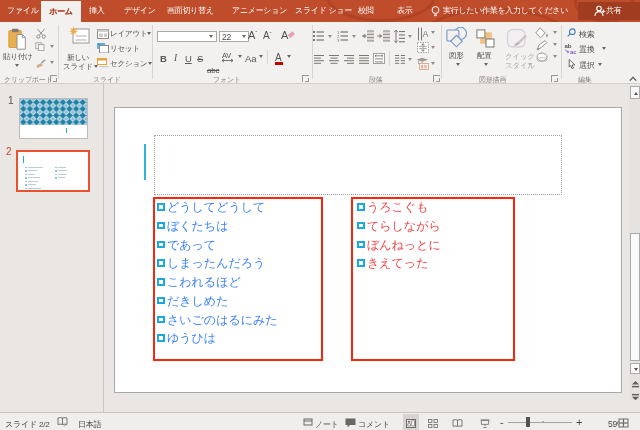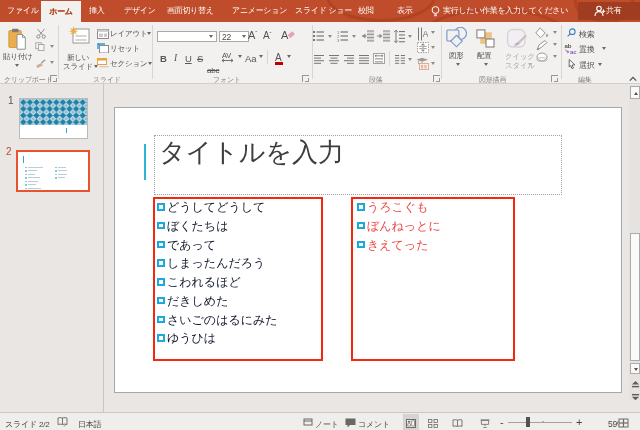--- a/index.html
+++ b/index.html
@@ -425,39 +425,39 @@
         <div class="abs" style="left:39.5px; top:18px; width:9px; height:1px; background:#B9CED6;"></div>
       <div class="abs" style="left:37px; top:21.5px; width:1.5px; height:1.5px; background:#8CC6DB;"></div>
         <div class="abs" style="left:39.5px; top:21.5px; width:9px; height:1px; background:#B9CED6;"></div>
       <div class="abs" style="left:37px; top:25px; width:1.5px; height:1.5px; background:#8CC6DB;"></div>
         <div class="abs" style="left:39.5px; top:25px; width:7px; height:1px; background:#B9CED6;"></div>
     </div>
 
     <div id="slide">
 
       <div class="abs" style="left:39px; top:26.5px; width:408px; height:60px; border:1px dotted #A0A0A0;"></div>
-      <div class="abs" style="left:44px; top:27px; font-size:26px; font-weight:500; color:#3d3d3d;">タイトルを入力</div>
       <div class="abs" style="left:28.5px; top:35.5px; width:2px; height:36px; background:#2FB4D9;"></div>
 
       <div class="abs" style="left:38px; top:89px; width:170px; height:164px; border:2px solid #F5270F;"></div>
       <div class="abs" style="left:236px; top:89px; width:164px; height:164px; border:2px solid #F5270F;"></div>
 
-      <div class="abs" style="left:42px; top:90px; font-size:12px; font-weight:500; color:#0f172a; line-height:18.75px;">
+      <div class="abs" style="left:42px; top:90px; font-size:12px; font-weight:500; color:#3b82f6; line-height:18.75px;">
         <div><span class="bq"></span>どうしてどうして</div>
         <div><span class="bq"></span>ぼくたちは</div>
         <div><span class="bq"></span>であって</div>
         <div><span class="bq"></span>しまったんだろう</div>
         <div><span class="bq"></span>こわれるほど</div>
         <div><span class="bq"></span>だきしめた</div>
         <div><span class="bq"></span>さいごのはるにみた</div>
         <div><span class="bq"></span>ゆうひは</div>
       </div>
 
       <div class="abs" style="left:242px; top:90px; font-size:12px; font-weight:500; color:#ef4444; line-height:18.75px;">
         <div><span class="bq"></span>うろこぐも</div>
+        <div><span class="bq"></span>てらしながら</div>
         <div><span class="bq"></span>ぼんねっとに</div>
         <div><span class="bq"></span>きえてった</div>
       </div>
     </div>
 
     <div class="abs" style="left:629px; top:1px; width:11px; height:315px; background:#E5E2E0;"></div>
     <div class="abs" style="left:630px; top:2px; width:10px; height:13px; background:#FAF9F8; border:1px solid #ABABAB;">
       <div class="abs" style="left:2.5px; top:4.5px; width:0; height:0; border-left:2.5px solid transparent; border-right:2.5px solid transparent; border-bottom:3.5px solid #55514e;"></div>
     </div>
     <div class="abs" style="left:630px; top:149px; width:10px; height:128px; background:#FBFAFA; border:1px solid #ABABAB;"></div>

